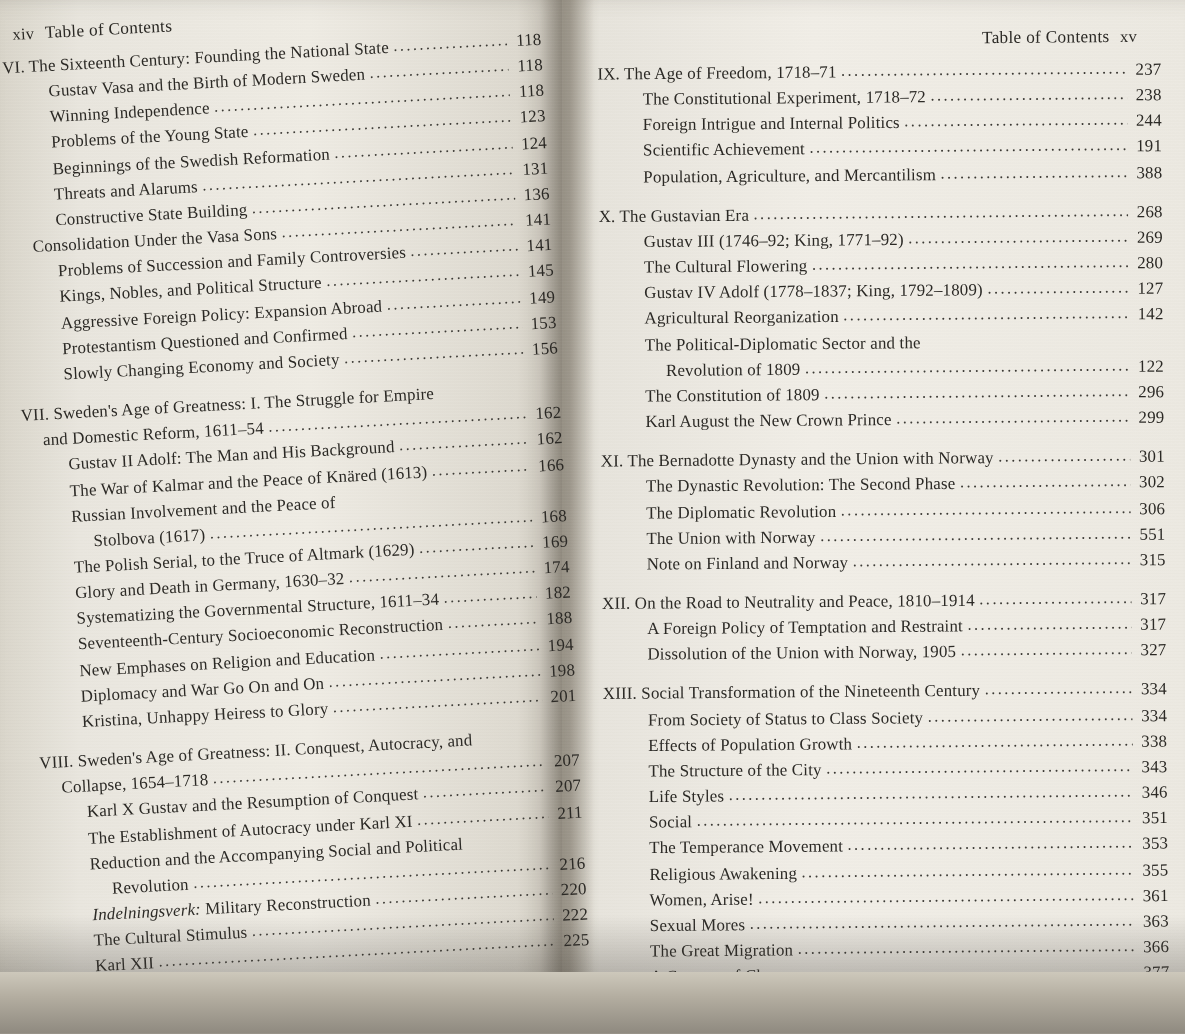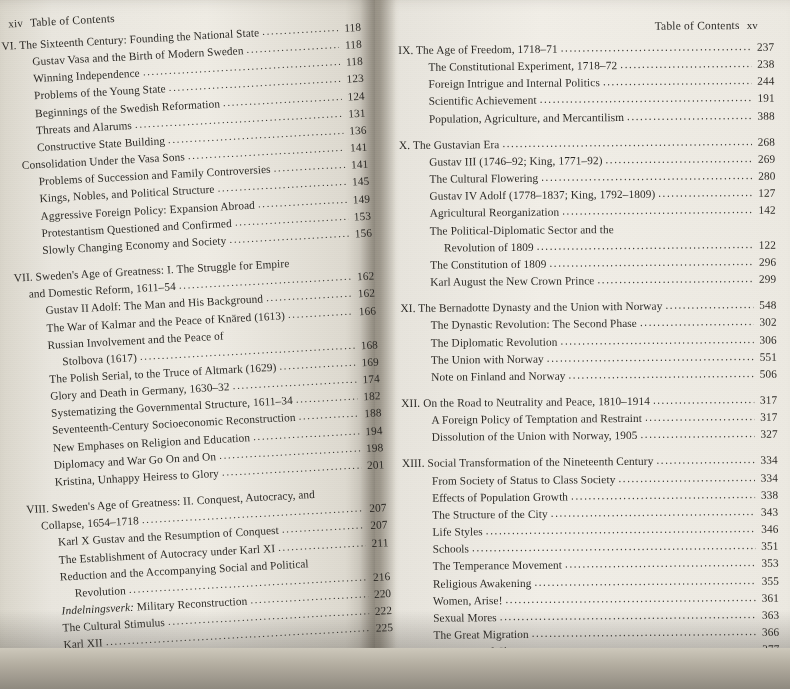--- a/index.html
+++ b/index.html
@@ -378,41 +378,41 @@
           </li>
           <li class="entry lv2">
             <span class="etitle">Karl August the New Crown Prince</span>
             <span class="dots">........................................................................................................................</span>
             <span class="pg">299</span>
           </li>
           <li class="blank"></li>
           <li class="entry lv0">
             <span class="etitle">XI. The Bernadotte Dynasty and the Union with Norway</span>
             <span class="dots">........................................................................................................................</span>
-            <span class="pg">548</span>
+            <span class="pg">301</span>
           </li>
           <li class="entry lv2">
             <span class="etitle">The Dynastic Revolution: The Second Phase</span>
             <span class="dots">........................................................................................................................</span>
             <span class="pg">302</span>
           </li>
           <li class="entry lv2">
             <span class="etitle">The Diplomatic Revolution</span>
             <span class="dots">........................................................................................................................</span>
             <span class="pg">306</span>
           </li>
           <li class="entry lv2">
             <span class="etitle">The Union with Norway</span>
             <span class="dots">........................................................................................................................</span>
             <span class="pg">551</span>
           </li>
           <li class="entry lv2">
             <span class="etitle">Note on Finland and Norway</span>
             <span class="dots">........................................................................................................................</span>
-            <span class="pg">506</span>
+            <span class="pg">315</span>
           </li>
           <li class="blank"></li>
           <li class="entry lv0">
             <span class="etitle">XII. On the Road to Neutrality and Peace, 1810–1914</span>
             <span class="dots">........................................................................................................................</span>
             <span class="pg">317</span>
           </li>
           <li class="entry lv2">
             <span class="etitle">A Foreign Policy of Temptation and Restraint</span>
             <span class="dots">........................................................................................................................</span>
@@ -443,21 +443,21 @@
             <span class="etitle">The Structure of the City</span>
             <span class="dots">........................................................................................................................</span>
             <span class="pg">343</span>
           </li>
           <li class="entry lv2">
             <span class="etitle">Life Styles</span>
             <span class="dots">........................................................................................................................</span>
             <span class="pg">346</span>
           </li>
           <li class="entry lv2">
-            <span class="etitle">Schools</span>
+            <span class="etitle">Social</span>
             <span class="dots">........................................................................................................................</span>
             <span class="pg">351</span>
           </li>
           <li class="entry lv2">
             <span class="etitle">The Temperance Movement</span>
             <span class="dots">........................................................................................................................</span>
             <span class="pg">353</span>
           </li>
           <li class="entry lv2">
             <span class="etitle">Religious Awakening</span>

